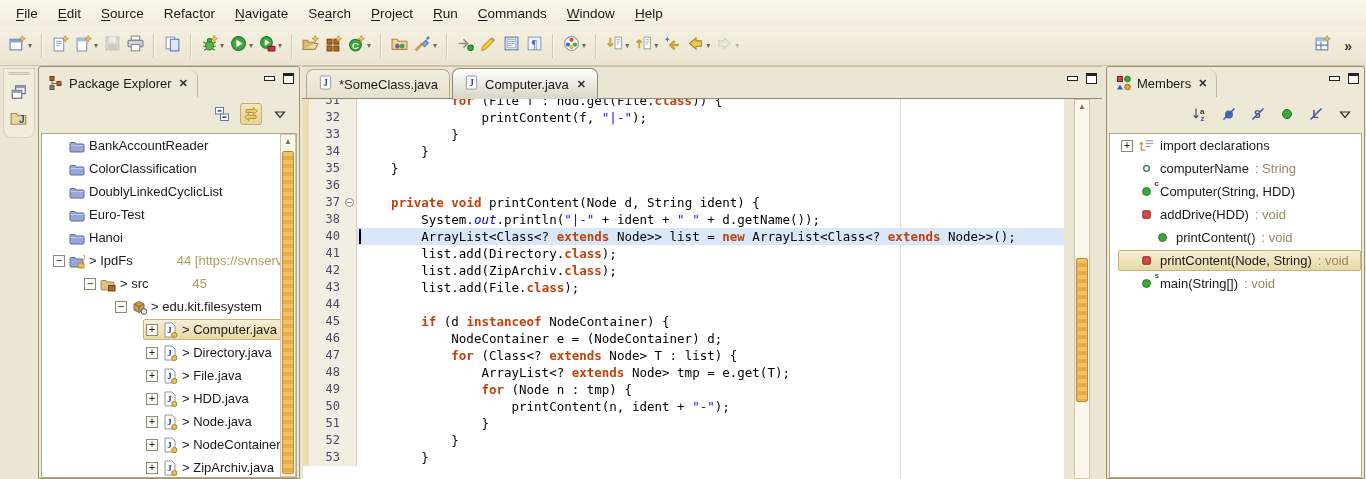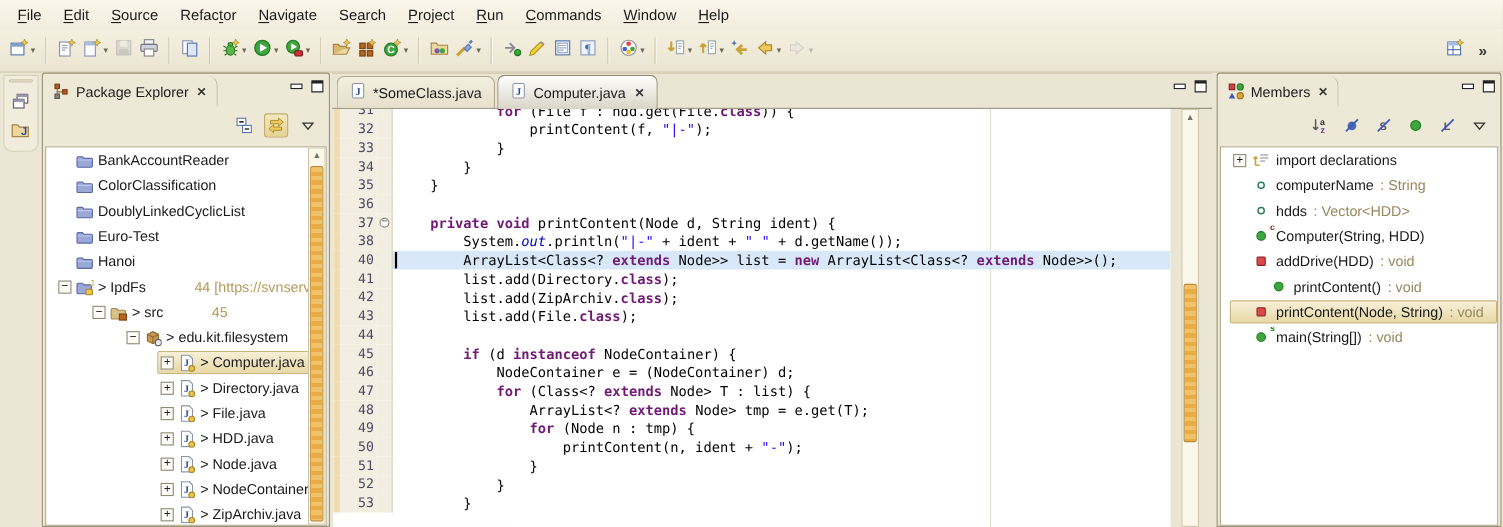--- a/index.html
+++ b/index.html
@@ -81,21 +81,21 @@
   .pmargin { position:absolute; top:0; bottom:0; width:1px; background:#e3dfcf; }
   .codelines { position:absolute; top:-7px; left:0; right:0; }
   .cl { position:relative; height:17px; display:flex; font:12.5px/17px "DejaVu Sans Mono",monospace; }
   .cl.hl { background:#d9e8f8; }
   .qd { flex:0 0 6px; background:#edddb0; }
   .num { flex:0 0 34px; text-align:right; padding-right:3px; color:#4a4a66; background:#f2eee1; font-size:12px; }
   .fold { flex:0 0 14px; background:#f2eee1; border-right:1px solid #d8d2be; position:relative; }
   .foldmark { position:absolute; top:4px; left:2px; width:9px; height:9px; border:1px solid #8a8a7a; border-radius:50%;
      background:#fff; font:9px/7px "DejaVu Sans Mono",monospace; text-align:center; color:#555; }
   .ct { white-space:pre; padding-left:4px; position:relative; color:#000; }
-  .k { color:#701a75; font-weight:bold; }
+  .k { color:#c2410c; font-weight:bold; }
   .s { color:#2a00ff; }
   .f { color:#0000c0; font-style:italic; }
   .cursor { position:absolute; top:1px; width:2px; height:15px; background:#000; }
 
   
   #pkg { left:38px; width:262px; }
   #pkg .vcontent { left:2px; }
   #members { left:1106px; width:259px; }
 
   .pkg-scroll { top:0; bottom:0; right:0; }
@@ -845,32 +845,20 @@
           </span>
           <span>computerName</span>
           <span class="suffix"> : String</span>
         </div>
       </div>
       <div class="mrow" style="padding-left: 8px;">
         <div class="rowinner">
           <span class="expspace"></span>
           <span class="micon ovl">
             <svg viewBox="0 0 16 16" xmlns="http://www.w3.org/2000/svg">
-              <circle cx="8" cy="8" r="3" fill="#fff" stroke="#2a7a5a" stroke-width="1.4"></circle>
-            </svg>
-          </span>
-          <span>hdds</span>
-          <span class="suffix"> : Vector&lt;HDD&gt;</span>
-        </div>
-      </div>
-      <div class="mrow" style="padding-left: 8px;">
-        <div class="rowinner">
-          <span class="expspace"></span>
-          <span class="micon ovl">
-            <svg viewBox="0 0 16 16" xmlns="http://www.w3.org/2000/svg">
               <circle cx="8" cy="8" r="4.2" fill="#3fa53f" stroke="#1e7a1e"></circle>
             </svg>
             <span class="ov" style="color: rgb(139, 26, 26);">c</span>
           </span>
           <span>Computer(String, HDD)</span>
         </div>
       </div>
       <div class="mrow" style="padding-left: 8px;">
         <div class="rowinner">
           <span class="expspace"></span>

